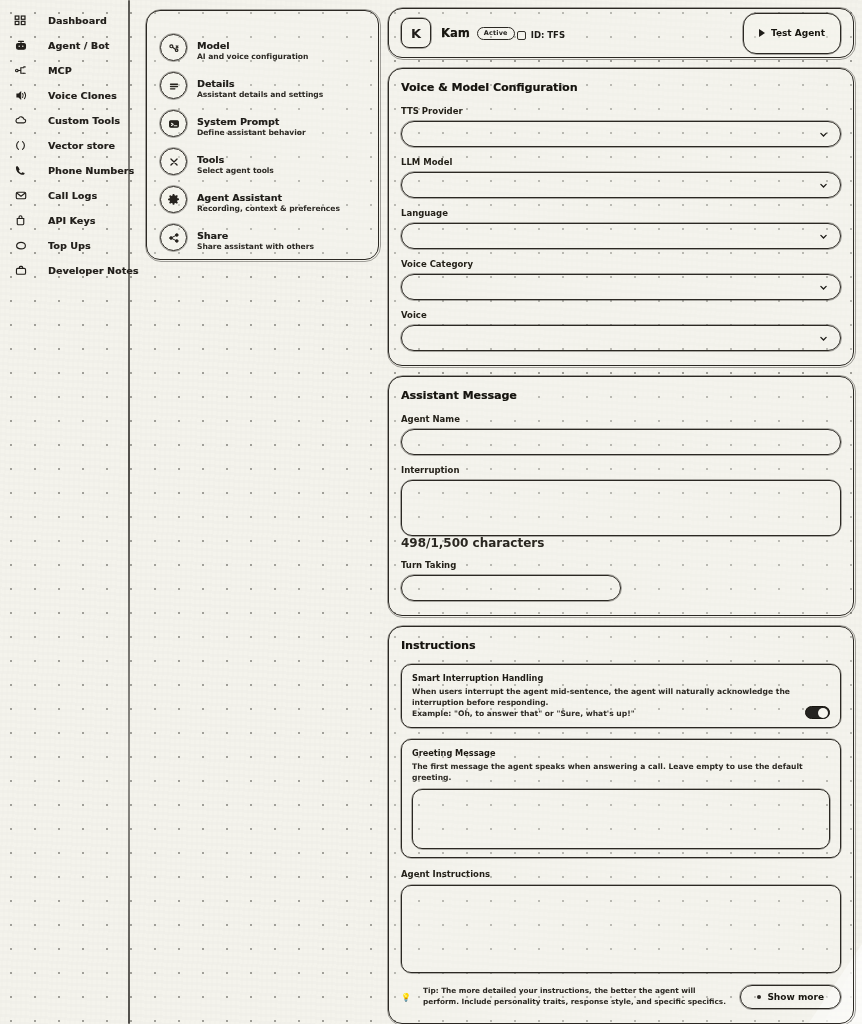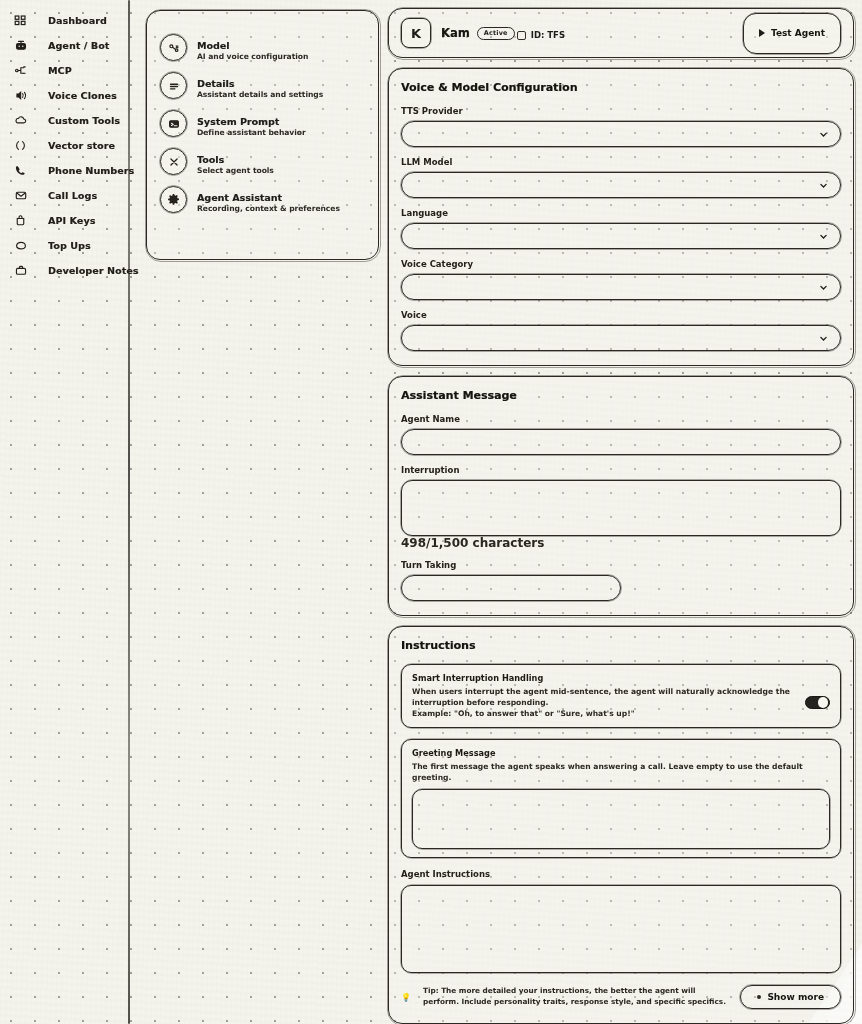--- a/index.html
+++ b/index.html
@@ -277,21 +277,21 @@
     pointer-events:none;
   }
   .sub-title {
     font-size: 8.2px; font-weight: 700; color: #1d1a14;
     margin-bottom: 3px;
   }
   .sub-desc {
     font-size: 7.6px; font-weight: 700; color: #2c2923;
     line-height: 1.45;
   }
-  .toggle-row { display: flex; align-items: center; gap: 10px; }
+  .toggle-row { display: flex; align-items: flex-end; gap: 10px; }
   .toggle-text { flex: 1; }
   .toggle {
     width: 25px; height: 13px;
     border-radius: 7px;
     background: #252320;
     border: 1.2px solid #17150f;
     position: relative;
     flex: 0 0 25px;
     margin-top: 12px;
     cursor: pointer;
@@ -528,20 +528,34 @@
         <path d="M8 5.2a2.8 2.8 0 1 0 0 5.6 2.8 2.8 0 0 0 0-5.6zm0 4a1.2 1.2 0 1 1 0-2.4 1.2 1.2 0 0 1 0 2.4z"></path>
         <path d="M7.2 2h1.6l.3 1.5 1.3.5 1.2-.9 1.1 1.1-.9 1.2.5 1.3 1.5.3v1.6l-1.5.3-.5 1.3.9 1.2-1.1 1.1-1.2-.9-1.3.5-.3 1.5H7.2l-.3-1.5-1.3-.5-1.2.9-1.1-1.1.9-1.2-.5-1.3L2.2 8.8V7.2l1.5-.3.5-1.3-.9-1.2 1.1-1.1 1.2.9 1.3-.5z"></path>
       </svg>
     </span>
     <span class="navcard-text">
       <span class="navcard-title">Agent Assistant</span>
       <span class="navcard-sub">Recording, context &amp; preferences</span>
     </span>
   </div>
 
+  <div class="navcard-item">
+    <span class="navcard-circle">
+      <svg width="14" height="14" viewBox="0 0 16 16" fill="#26231e" stroke="#26231e" stroke-width="1.1">
+        <circle cx="11.2" cy="4.6" r="1.5"></circle>
+          <circle cx="4.6" cy="8" r="1.5"></circle>
+          <circle cx="11.2" cy="11.4" r="1.5"></circle>
+        <path d="M6 7.2 9.9 5.3M6 8.8l3.9 1.9" stroke-linecap="round"></path>
+      </svg>
+    </span>
+    <span class="navcard-text">
+      <span class="navcard-title">Share</span>
+      <span class="navcard-sub">Share assistant with others</span>
+    </span>
+  </div>
 </div>
 
 <div id="right-col">
 
   <div id="header-card" class="sketch">
     <div id="avatar">K</div>
     <div id="header-info">
       <div id="header-row1">
         <span id="agent-name">Kam</span>
         <span id="status-badge">Active</span>

